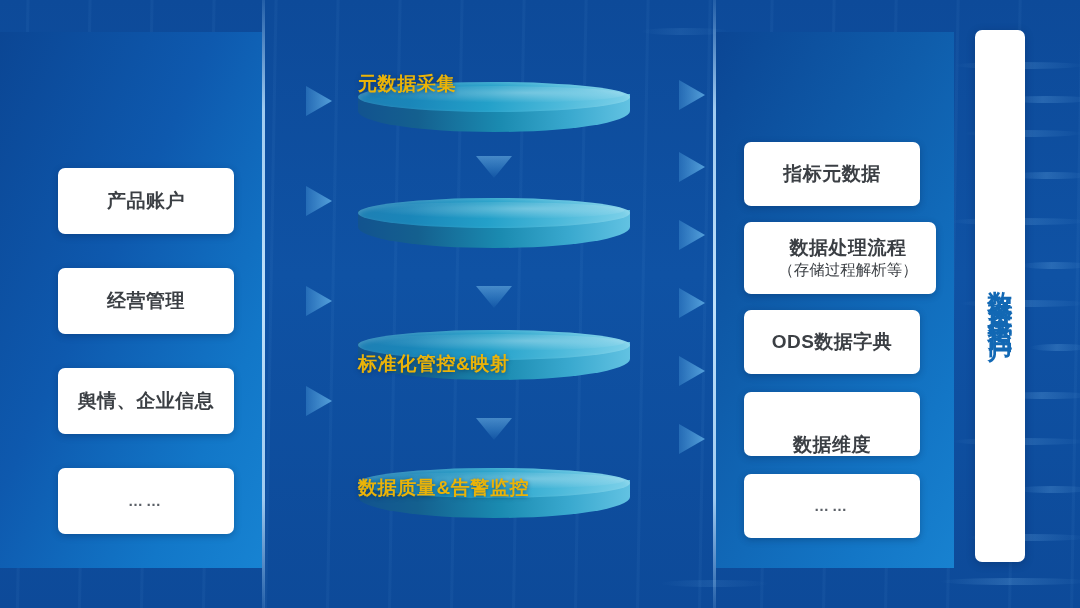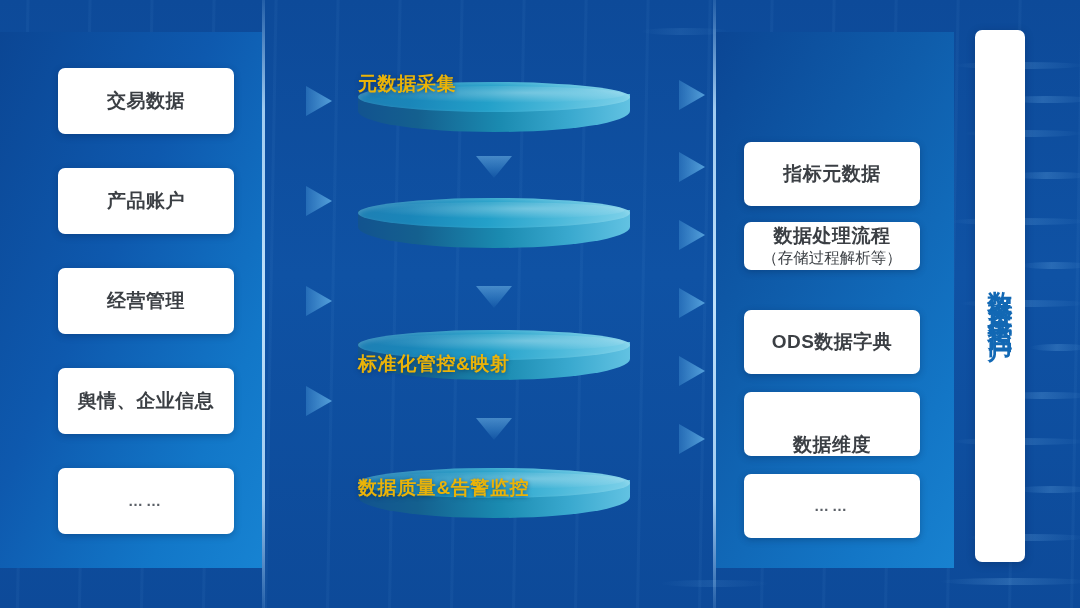--- a/index.html
+++ b/index.html
@@ -205,23 +205,20 @@
   <div class="streak" style="left:940px;top:578px;width:150px;"></div>
   <div class="streak" style="left:0px;top:44px;width:120px;"></div>
   <div class="streak" style="left:640px;top:28px;width:90px;opacity:.5;"></div>
   <div class="streak" style="left:660px;top:580px;width:110px;opacity:.5;"></div>
 
   <div class="panel-left"></div>
   <div class="panel-right"></div>
   <div class="divider" id="div-left"></div>
   <div class="divider" id="div-right"></div>
 
-  <div class="card left-card" style="top:68px;">
-    <div class="l1">交易数据</div>
-  </div>
   <div class="card left-card" style="top:168px;">
     <div class="l1">产品账户</div>
   </div>
   <div class="card left-card" style="top:268px;">
     <div class="l1">经营管理</div>
   </div>
   <div class="card left-card" style="top:368px;">
     <div class="l1">舆情、企业信息</div>
   </div>
   <div class="card left-card dots" style="top:468px;">
@@ -269,21 +266,21 @@
   <div class="arrow-right" style="left:679px;top:80px;"></div>
   <div class="arrow-right" style="left:679px;top:152px;"></div>
   <div class="arrow-right" style="left:679px;top:220px;"></div>
   <div class="arrow-right" style="left:679px;top:288px;"></div>
   <div class="arrow-right" style="left:679px;top:356px;"></div>
   <div class="arrow-right" style="left:679px;top:424px;"></div>
 
   <div class="card right-card" style="top:142px;">
     <div class="l1">指标元数据</div>
   </div>
-  <div class="card right-card" style="top:222px;height:48px;">
+  <div class="card right-card" style="top:222px;height:72px;padding-left:16px;">
     <div class="l1">数据处理流程</div>
     <div class="l2">（存储过程解析等）</div>
   </div>
   <div class="card right-card" style="top:310px;">
     <div class="l1">ODS数据字典</div>
   </div>
   <div class="card right-card" style="top:392px;justify-content:flex-end;">
     <div class="l1">数据维度</div>
   </div>
   <div class="card right-card dots" style="top:474px;">

